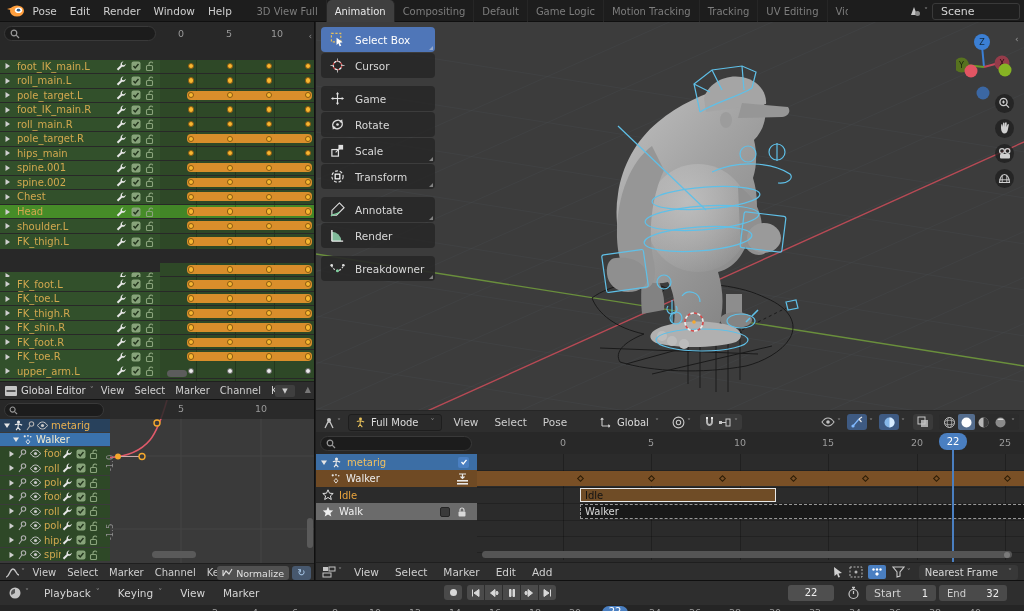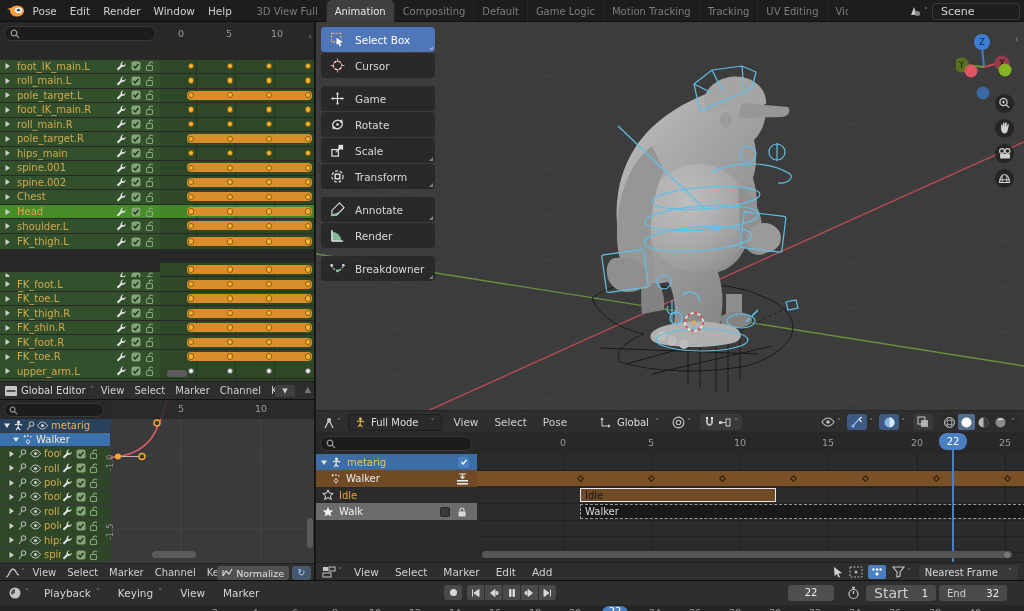--- a/index.html
+++ b/index.html
@@ -1962,21 +1962,21 @@
   </div>
   <div class="abs row" style="left:788px;top:4px;height:16px;">
     <span style="width:46px;height:16px;background:#4f4f4f;border-radius:3px;text-align:center;line-height:16px;font-size:10px;color:#eee;">22</span>
     <svg width="13" height="14" viewBox="0 0 13 14" style="margin-left:13px;">
         <circle cx="6.5" cy="8" r="4.5" fill="none" stroke="#c8c8c8" stroke-width="1.2"></circle>
         <line x1="6.5" y1="8" x2="6.5" y2="5" stroke="#c8c8c8" stroke-width="1.2"></line>
         <line x1="5" y1="1.5" x2="8" y2="1.5" stroke="#c8c8c8" stroke-width="1.5"></line>
         <line x1="6.5" y1="1.5" x2="6.5" y2="3.5" stroke="#c8c8c8" stroke-width="1.2"></line>
       </svg>
     <span class="row" style="margin-left:6px;width:70px;height:16px;background:#4a4a4a;border-radius:3px;padding:0 8px;justify-content:space-between;">
-      <span style="font-size:14px;color:#cfcfcf;">Start</span>
+      <span style="font-size:11px;color:#cfcfcf;">Start</span>
         <span style="font-size:10px;color:#eee;">1</span>
     </span>
     <span class="row" style="margin-left:3px;width:68px;height:16px;background:#4a4a4a;border-radius:3px;padding:0 8px;justify-content:space-between;">
       <span style="font-size:10px;color:#cfcfcf;">End</span>
         <span style="font-size:10px;color:#eee;">32</span>
     </span>
   </div>
   <div id="tl-ruler" class="abs" style="left:0;top:24px;width:1024px;height:7px;background:#252525;overflow:hidden;">
       <span style="position: absolute; left: 205px; top: 2px; width: 20px; text-align: center; color: rgb(154, 154, 154); font-size: 9.5px;">2</span>
       <span style="position: absolute; left: 245px; top: 2px; width: 20px; text-align: center; color: rgb(154, 154, 154); font-size: 9.5px;">4</span>

